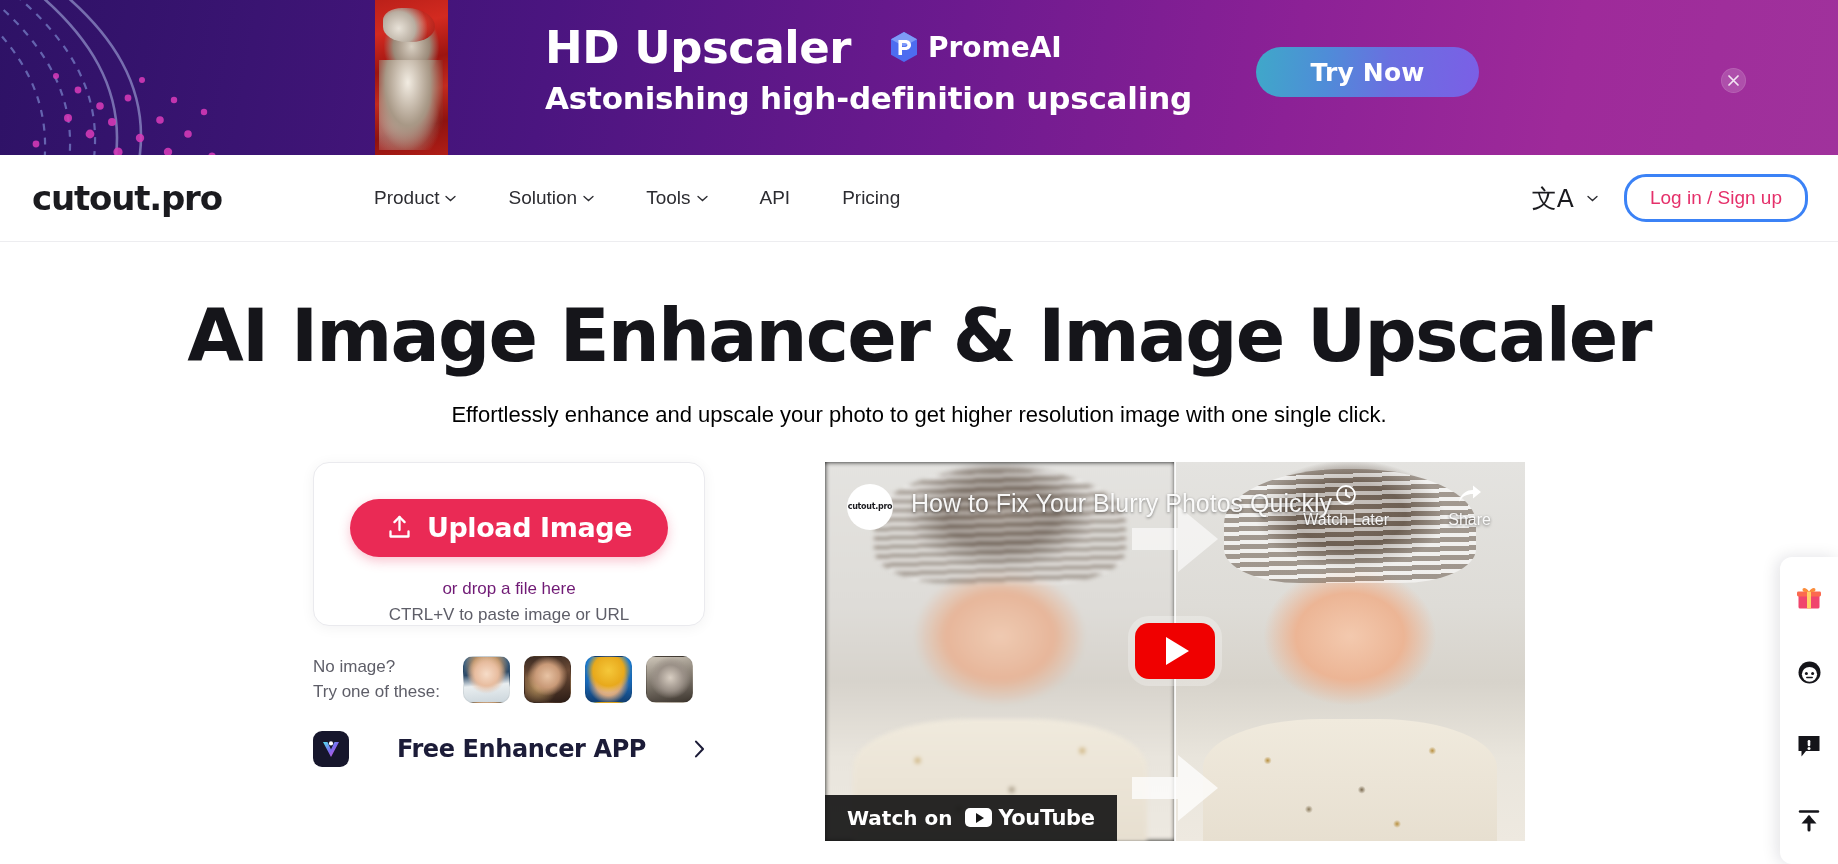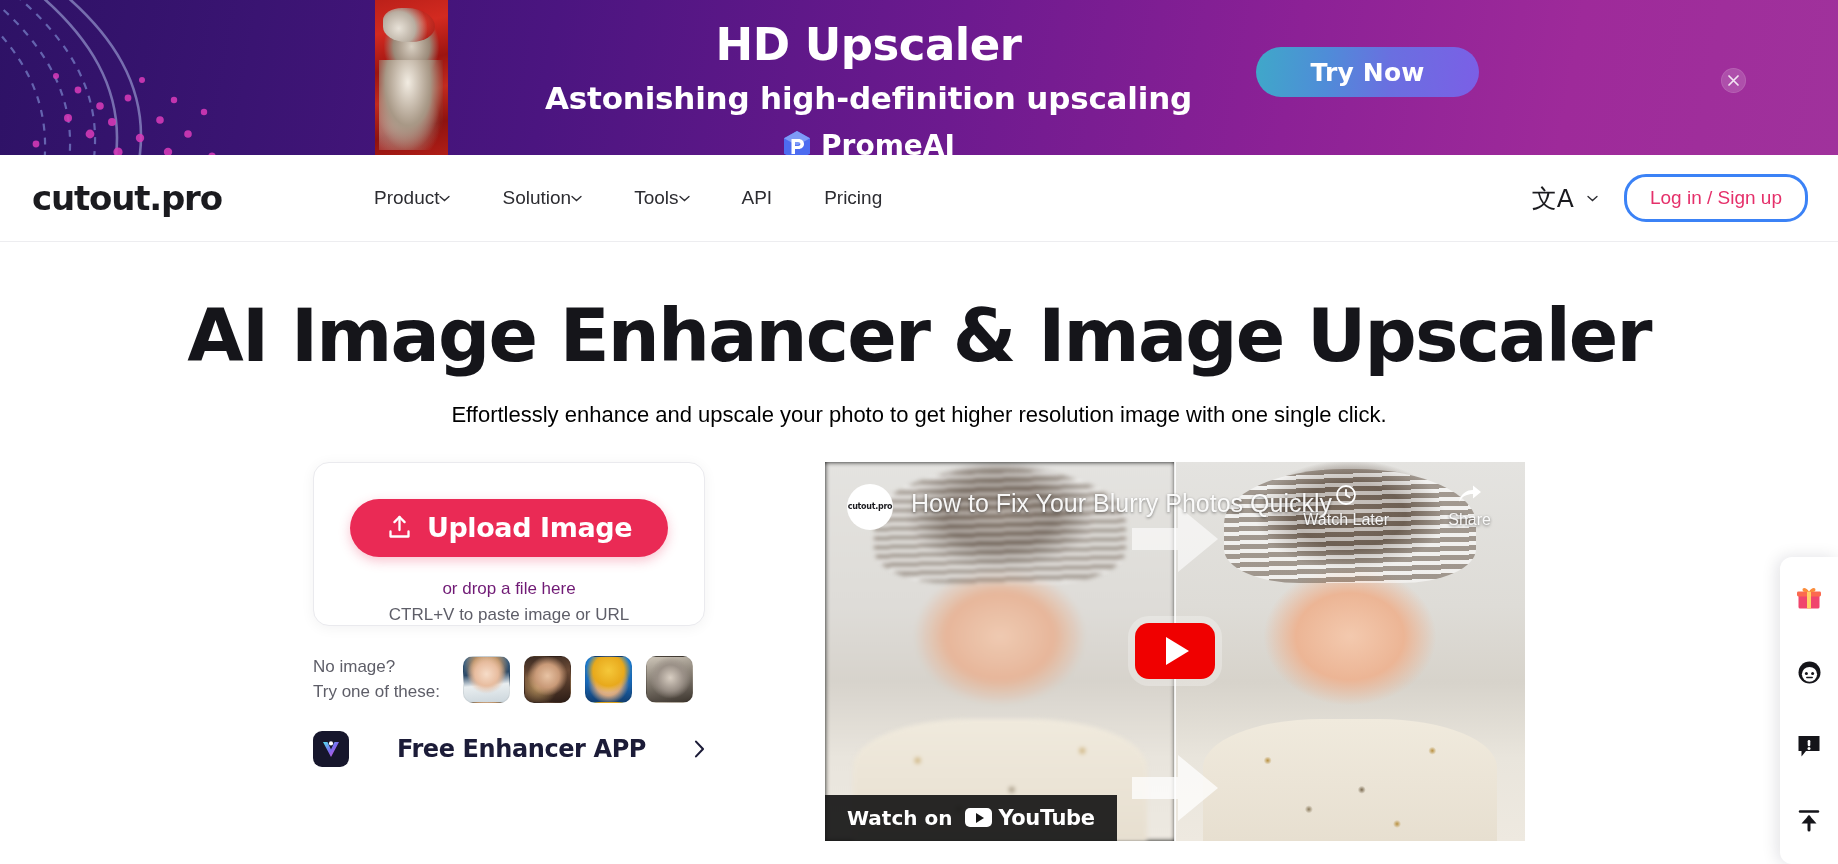--- a/index.html
+++ b/index.html
@@ -50,23 +50,22 @@
     background: radial-gradient(ellipse at 45% 25%, #f2ece2 0%, #a89886 45%, rgba(120,90,70,0.2) 72%, transparent 85%),
                 radial-gradient(circle at 30% 70%, rgba(235,230,222,0.75) 0%, transparent 55%);
   }
   .banner-text-block {
     position: absolute;
     left: 545px; top: 18px;
   }
   .banner-line-1 {
     display: flex;
     align-items: center;
-    gap: 58px;
+    gap: 38px;
     height: 58px;
-    flex-direction: column;
   }
   .banner-title {
     font-family: "DejaVu Sans", sans-serif;
     font-weight: 700;
     font-size: 45px;
     letter-spacing: -0.5px;
     color: #ffffff;
     white-space: nowrap;
   }
   .prome-logo-wrap {
@@ -140,20 +139,21 @@
   .nav-links {
     position: absolute;
     left: 348px;
     display: flex;
     align-items: center;
     gap: 0px;
   }
   .nav-item {
     display: flex;
     align-items: center;
+    gap: 6px;
     padding: 0 26px;
     font-size: 19px;
     color: #2c2c31;
     cursor: pointer;
     white-space: nowrap;
   }
   .caret { width: 11px; height: 7px; display:block; flex: none; }
   .nav-right {
     position: absolute;
     right: 30px;

